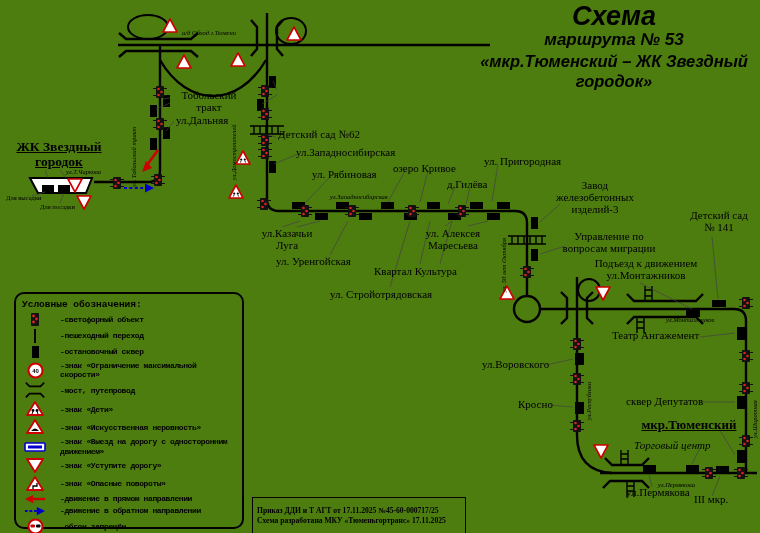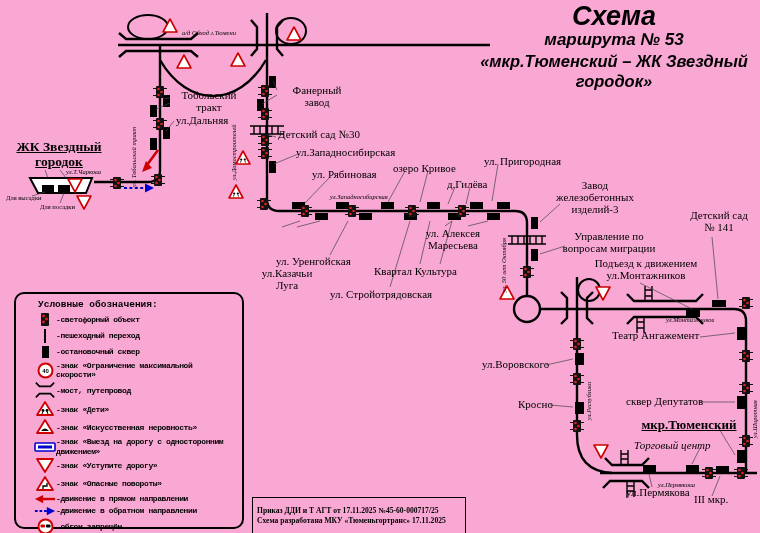--- a/index.html
+++ b/index.html
@@ -1,36 +1,36 @@
 <!DOCTYPE html>
 <html><head>
 <meta charset="utf-8">
 <style>
   html,body{margin:0;padding:0;background:#fff;}
-  .stage{position:relative;width:760px;height:533px;background:#f9a8d4;overflow:hidden;
+  .stage{position:relative;width:760px;height:533px;background:#4d7c0f;overflow:hidden;
          font-family:"Liberation Serif",serif;}
   .stage svg.map{position:absolute;left:0;top:0;}
   .lbl{position:absolute;font-family:"Liberation Serif",serif;font-size:11px;line-height:1.08;
        color:#000;white-space:pre-line;}
   .center{text-align:center;}
   .terminal{font-weight:bold;font-size:13.5px;text-decoration:underline;text-align:center;}
   .tiny{font-size:6.5px;}
   .street{font-size:6.5px;font-style:italic;}
   .vstreet{position:absolute;font-family:"Liberation Serif",serif;font-size:6.5px;font-style:italic;
            writing-mode:vertical-rl;transform:rotate(180deg);color:#000;}
   .title-block{position:absolute;left:468px;top:2px;width:292px;text-align:center;
                font-family:"Liberation Sans",sans-serif;font-style:italic;font-weight:bold;color:#000;}
   .title-l1{font-size:27px;line-height:1.05;}
   .title-l2{font-size:17px;line-height:1.2;}
   .title-l34{font-size:16.5px;line-height:1.25;}
   .legend{position:absolute;left:14px;top:292px;width:230px;height:237px;border:2px solid #000;
           border-radius:10px;padding:4px 6px;box-sizing:border-box;
           font-family:"Liberation Mono","DejaVu Sans Mono",monospace;font-weight:bold;color:#000;}
-  .legend-title{font-size:9.5px;margin:1px 0 2px 16px;}
-  .lrow{display:flex;align-items:center;gap:0;margin:2px 12px;}
+  .legend-title{font-size:9.5px;margin:1px 0 2px 0;}
+  .lrow{display:flex;align-items:center;gap:14px;margin:2px 2px;}
   .licon{width:22px;min-width:22px;display:flex;justify-content:center;align-items:center;}
   .ltext{font-size:8px;line-height:1.15;letter-spacing:-0.4px;}
   .footer{position:absolute;left:252px;top:497px;width:214px;border:1px solid #000;
           padding:8px 4px;box-sizing:border-box;font-family:"Liberation Serif",serif;
           font-weight:bold;font-size:7.6px;line-height:1.3;color:#000;}
 </style>
 </head>
 <body>
 
 <div class="stage">
@@ -224,29 +224,27 @@
 
   <div class="lbl terminal" style="left:0px;top:140px;width:118px;">ЖК Звездный
 городок</div>
   <div class="lbl terminal" style="left:636px;top:418px;width:106px;font-size:13px;">мкр.Тюменский</div>
   <div class="lbl tiny" style="left:6px;top:194px;">Для высадки</div>
   <div class="lbl tiny" style="left:40px;top:203px;">Для посадки</div>
 
   <div class="lbl center" style="left:168px;top:90px;width:82px;">Тобольский
 тракт</div>
   <div class="lbl" style="left:176px;top:115px;">ул.Дальняя</div>
-  <div class="lbl center" style="left:276px;top:85px;width:82px;">Фанерный
-завод</div>
-  <div class="lbl" style="left:278px;top:129px;">Детский сад №30</div>
+  <div class="lbl" style="left:278px;top:129px;">Детский сад №62</div>
   <div class="lbl" style="left:296px;top:147px;">ул.Западносибирская</div>
   <div class="lbl" style="left:312px;top:169px;">ул. Рябиновая</div>
   <div class="lbl" style="left:393px;top:163px;">озеро Кривое</div>
   <div class="lbl" style="left:484px;top:156px;">ул. Пригородная</div>
   <div class="lbl" style="left:447px;top:179px;">д.Гилёва</div>
-  <div class="lbl center" style="left:243px;top:228px;width:88px;margin-top:40px;">ул.Казачьи
+  <div class="lbl center" style="left:243px;top:228px;width:88px;">ул.Казачьи
 Луга</div>
   <div class="lbl" style="left:276px;top:256px;">ул. Уренгойская</div>
   <div class="lbl" style="left:366px;top:266px;margin-left:8px;">Квартал Культура</div>
   <div class="lbl" style="left:330px;top:289px;">ул. Стройотрядовская</div>
   <div class="lbl center" style="left:398px;top:228px;width:110px;">ул. Алексея
 Маресьева</div>
   <div class="lbl center" style="left:545px;top:180px;width:100px;">Завод
 железобетонных
 изделий-3</div>
   <div class="lbl center" style="left:550px;top:231px;width:118px;">Управление по

